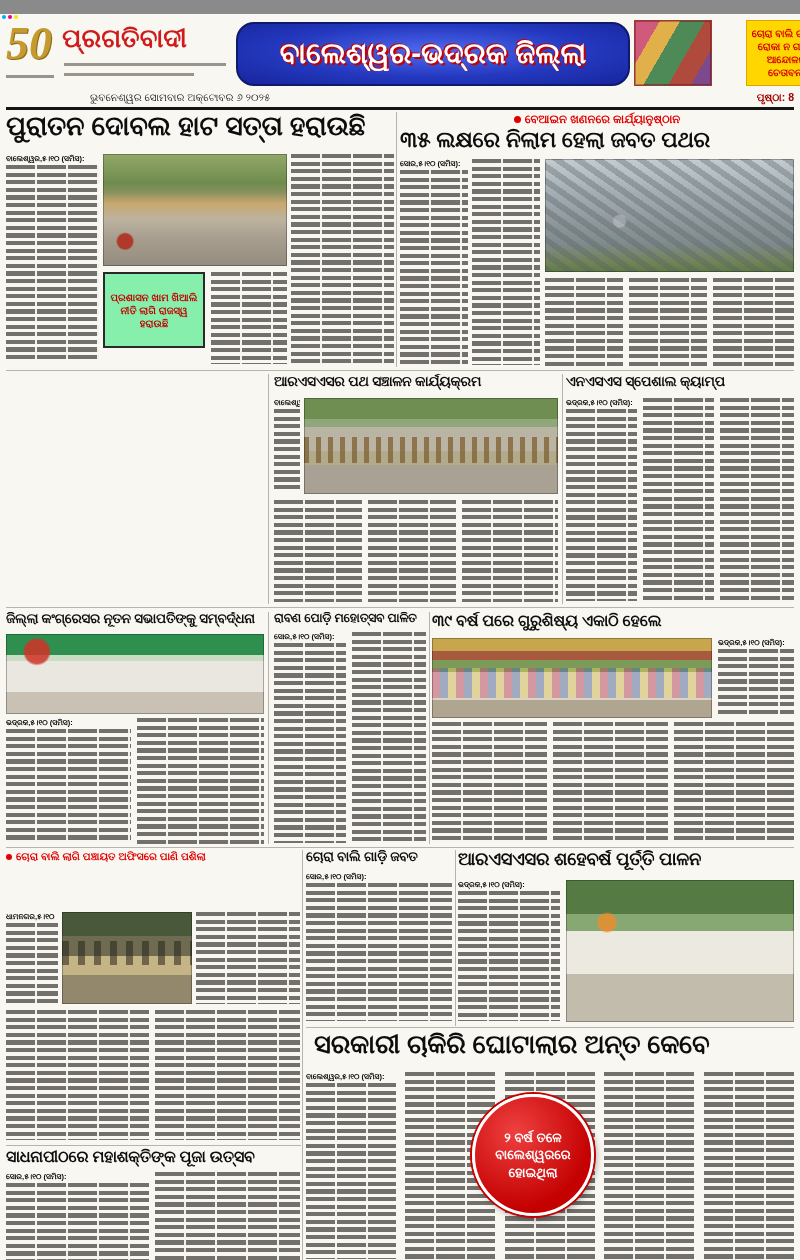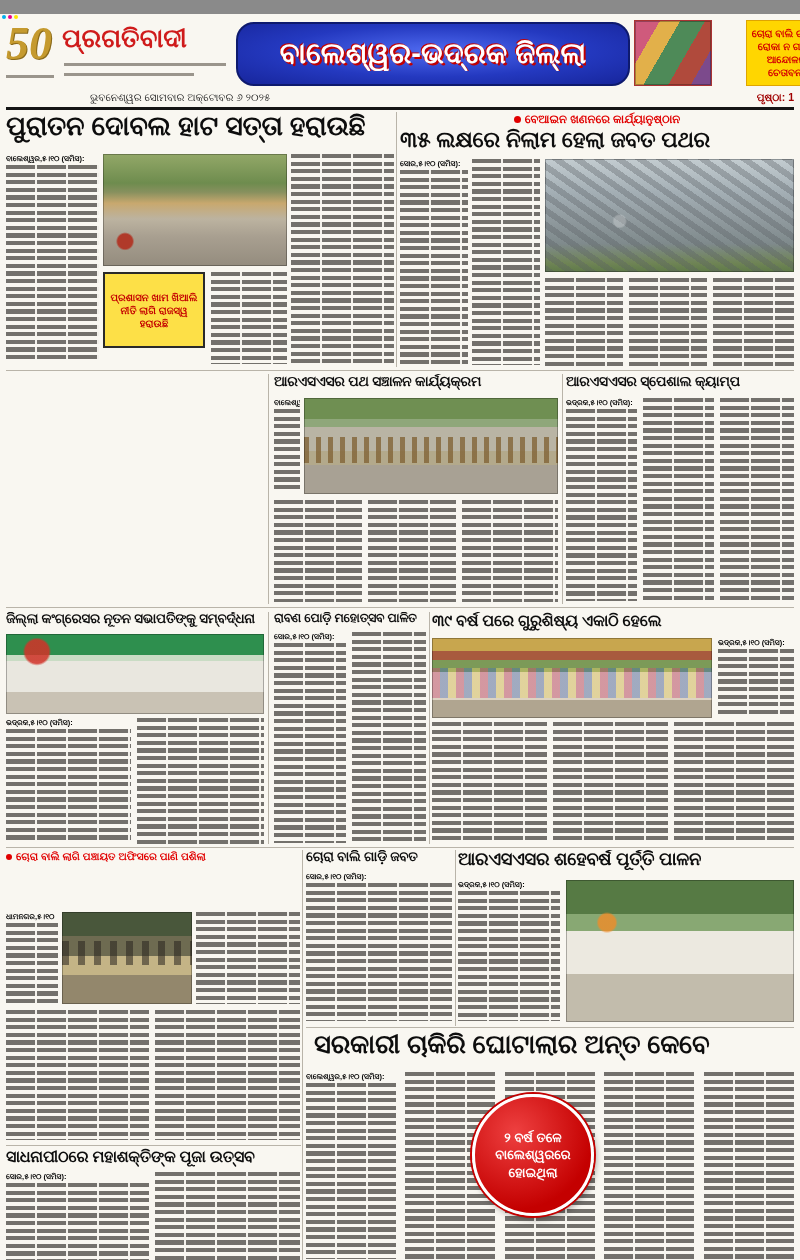--- a/index.html
+++ b/index.html
@@ -13,21 +13,21 @@
       repeating-linear-gradient(to bottom, rgba(40,37,33,.64) 0 4.2px, rgba(0,0,0,0) 4.2px 7.6px)}
   .hl{font-weight:700;color:#0d0d0d;line-height:1.08;letter-spacing:-.3px;overflow:hidden}
   .kick{color:#e10000;font-weight:700;display:flex;align-items:center;overflow:hidden}
   .kdot{width:7px;height:7px;border-radius:50%;background:#e10000;flex:0 0 auto;margin-right:4px}
   .dl{font-weight:700;font-size:7.5px;line-height:9px;height:9px;overflow:hidden;color:#000;margin-bottom:2px}
   .photo{box-shadow:inset 0 0 0 1px rgba(0,0,0,.28)}
   .vline{width:1px;background:#b9b4a9}
   .hline{height:1px;background:#b9b4a9}
   .tagbar{background:#9a958c;height:3px}
   .regdot{width:6px;height:6px;border-radius:50%;display:inline-block}
-  .qbox{border:2px solid #2a2a2a;background:#fde047;color:#c40000;font-weight:700;
+  .qbox{border:2px solid #2a2a2a;background:#86efac;color:#c40000;font-weight:700;
         font-size:10px;line-height:1.3;text-align:center;display:flex;align-items:center;
         justify-content:center;padding:4px;overflow:hidden}
   .badge{border-radius:50%;background:radial-gradient(circle at 35% 30%, #ee4040, #c40000 70%);
          border:3px solid #fff;box-shadow:0 0 0 2px #c40000, 2px 3px 7px rgba(0,0,0,.35);
          display:flex;flex-direction:column;align-items:center;justify-content:center;
          color:#fff;font-weight:700;font-size:13px;line-height:1.35;text-align:center}
   .banner{background:radial-gradient(ellipse at 50% 45%, #4f6af0 0%, #2439c0 55%, #17259b 100%);
           border:2px solid #0e1a6e;border-radius:18px;display:flex;align-items:center;justify-content:center}
   .bannertext{color:#fff;font-size:29px;font-weight:700;letter-spacing:0;
               text-shadow:2px 2px 0 #c40000,-1px -1px 0 #c40000;overflow:hidden;white-space:nowrap}
@@ -57,21 +57,21 @@
   <div class="abs banner" style="left:236px;top:8px;width:394px;height:64px">
     <div class="bannertext">ବାଲେଶ୍ୱର-ଭଦ୍ରକ ଜିଲ୍ଲା</div>
   </div>
 
   <div class="abs photo" style="left:634px;top:6px;width:78px;height:66px;border:1px solid #a33;background:linear-gradient(120deg,#cf5a7c 0 22%,#e2b04a 22% 40%,#4e8a58 40% 62%,#b04a3c 62% 82%,#7c4a8c 82% 100%)"></div>
 
   <div class="abs promo" style="left:746px;top:6px;width:80px;height:66px">ଚୋରା ବାଲି ଚାଲାଣ ରୋକା ନ ଗଲେ ଆନ୍ଦୋଳନ ଚେତାବନୀ</div>
 
   <div class="abs" style="left:6px;top:77px;width:788px;height:14px">
     <div class="abs" style="left:84px;top:0;font-size:10.5px;font-weight:400;color:#222;white-space:nowrap;overflow:hidden;max-width:420px">ଭୁବନେଶ୍ୱର  ସୋମବାର  ଅକ୍ଟୋବର ୬  ୨୦୨୫</div>
-    <div class="abs" style="right:0;top:0;font-size:10.5px;font-weight:700;color:#a00000;white-space:nowrap">ପୃଷ୍ଠା: 1</div>
+    <div class="abs" style="right:0;top:0;font-size:10.5px;font-weight:700;color:#a00000;white-space:nowrap">ପୃଷ୍ଠା: 8</div>
   </div>
   <div class="abs" style="left:6px;top:93px;width:788px;height:2.5px;background:#151515"></div>
 
   <div class="abs" style="left:6px;top:98px;width:388px;height:255px">
     <div class="hl" style="font-size:27px;height:36px">ପୁରାତନ ଦୋବଲ ହାଟ ସତ୍ତା ହରାଉଛି</div>
     <div class="abs" style="left:0;top:42px;width:93px;height:210px">
       <div class="dl">ବାଲେଶ୍ୱର,୫।୧୦ (ସମିସ):</div>
       <div class="sim" style="height:198px"></div>
     </div>
     <div class="abs photo" style="left:97px;top:42px;width:184px;height:112px;background:radial-gradient(circle at 12% 78%, #b03a2a 0 4%, rgba(0,0,0,0) 5%),linear-gradient(180deg,#93a868 0%,#6e8c4e 26%,#87905e 34%,#c8a86e 44%,#bcb3a0 58%,#a89f90 74%,#948c7e 100%)"></div>
@@ -104,21 +104,21 @@
       <div class="dl">ବାଲେଶ୍ୱର,୫।୧୦ (ସମିସ):</div>
       <div class="sim" style="height:84px"></div>
     </div>
     <div class="abs photo" style="left:30px;top:24px;width:254px;height:96px;background-image:repeating-linear-gradient(90deg, rgba(130,100,55,.8) 0 5px, rgba(0,0,0,0) 5px 12px),linear-gradient(180deg,#6f8f52 0 22%,#8fa77a 22% 30%,#b9b4a4 30% 55%,#b3a98b 55% 70%,#a8a194 70% 100%);background-size:100% 26px,100% 100%;background-position:0 55%,0 0;background-repeat:no-repeat"></div>
     <div class="abs sim" style="left:0;top:126px;width:88px;height:102px"></div>
     <div class="abs sim" style="left:94px;top:126px;width:88px;height:102px"></div>
     <div class="abs sim" style="left:188px;top:126px;width:96px;height:102px"></div>
   </div>
 
   <div class="abs" style="left:566px;top:360px;width:228px;height:230px">
-    <div class="hl" style="font-size:14px;height:20px">ଆରଏସଏସର ସ୍ପେଶାଲ କ୍ୟାମ୍ପ</div>
+    <div class="hl" style="font-size:14px;height:20px">ଏନଏସଏସ ସ୍ପେଶାଲ କ୍ୟାମ୍ପ</div>
     <div class="abs" style="left:0;top:24px;width:71px;height:204px">
       <div class="dl">ଭଦ୍ରକ,୫।୧୦ (ସମିସ):</div>
       <div class="sim" style="height:192px"></div>
     </div>
     <div class="abs sim" style="left:77px;top:24px;width:71px;height:204px"></div>
     <div class="abs sim" style="left:154px;top:24px;width:74px;height:204px"></div>
   </div>
 
   <div class="abs" style="left:6px;top:598px;width:258px;height:232px">
     <div class="hl" style="font-size:13.5px;height:18px">ଜିଲ୍ଲା କଂଗ୍ରେସର ନୂତନ ସଭାପତିଙ୍କୁ ସମ୍ବର୍ଦ୍ଧନା</div>

